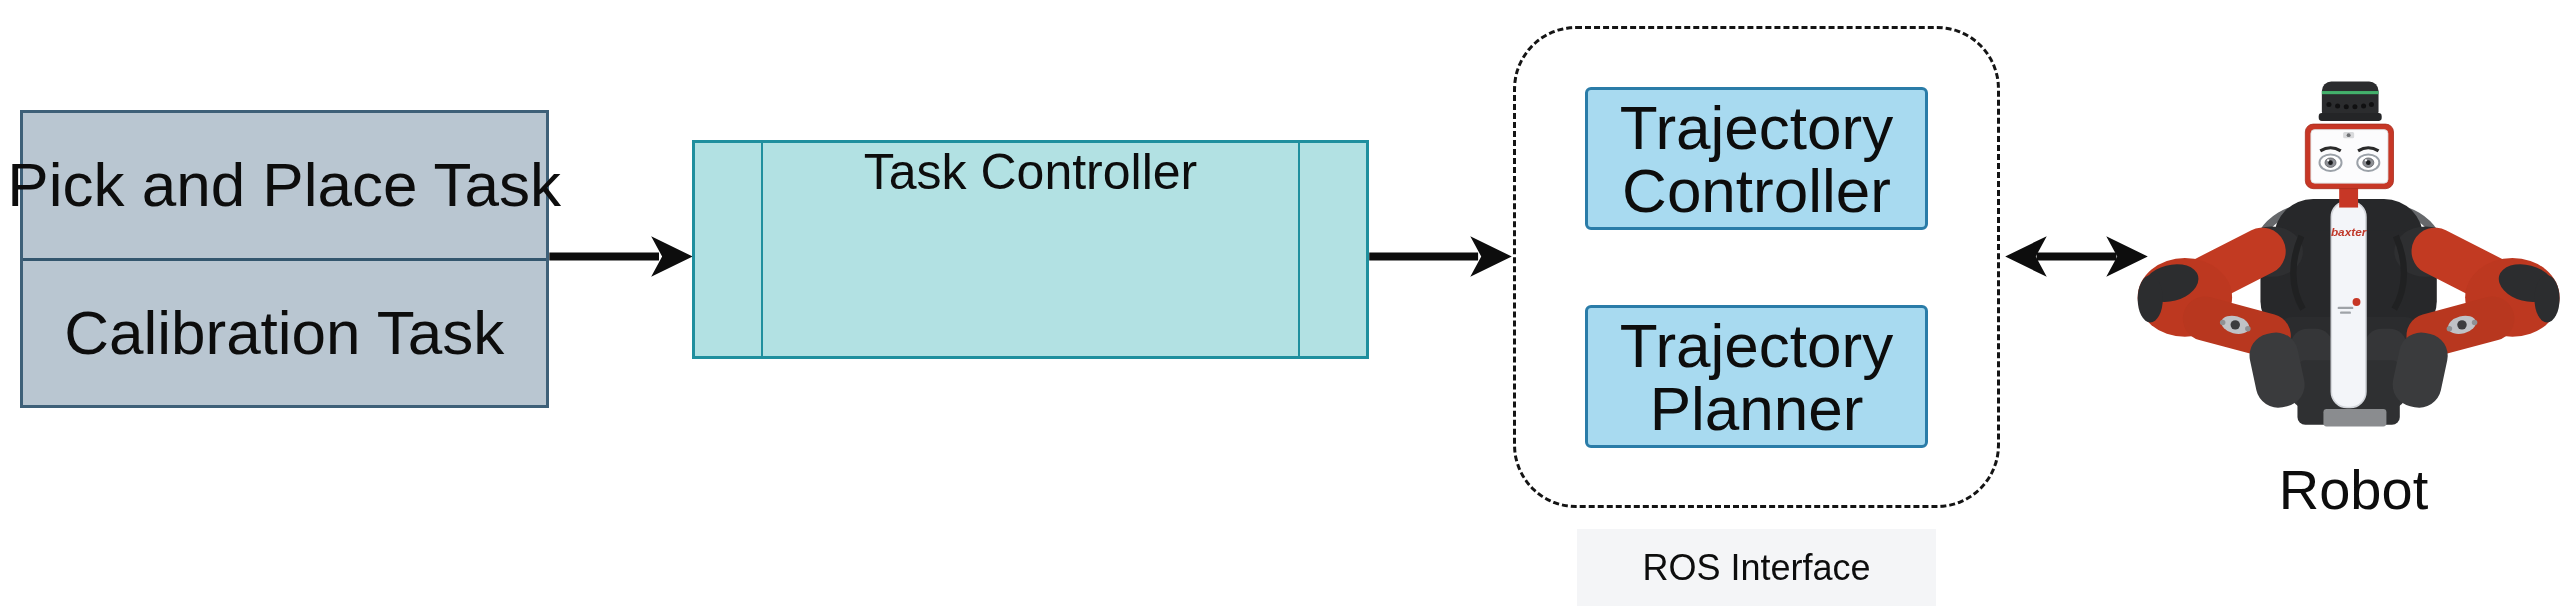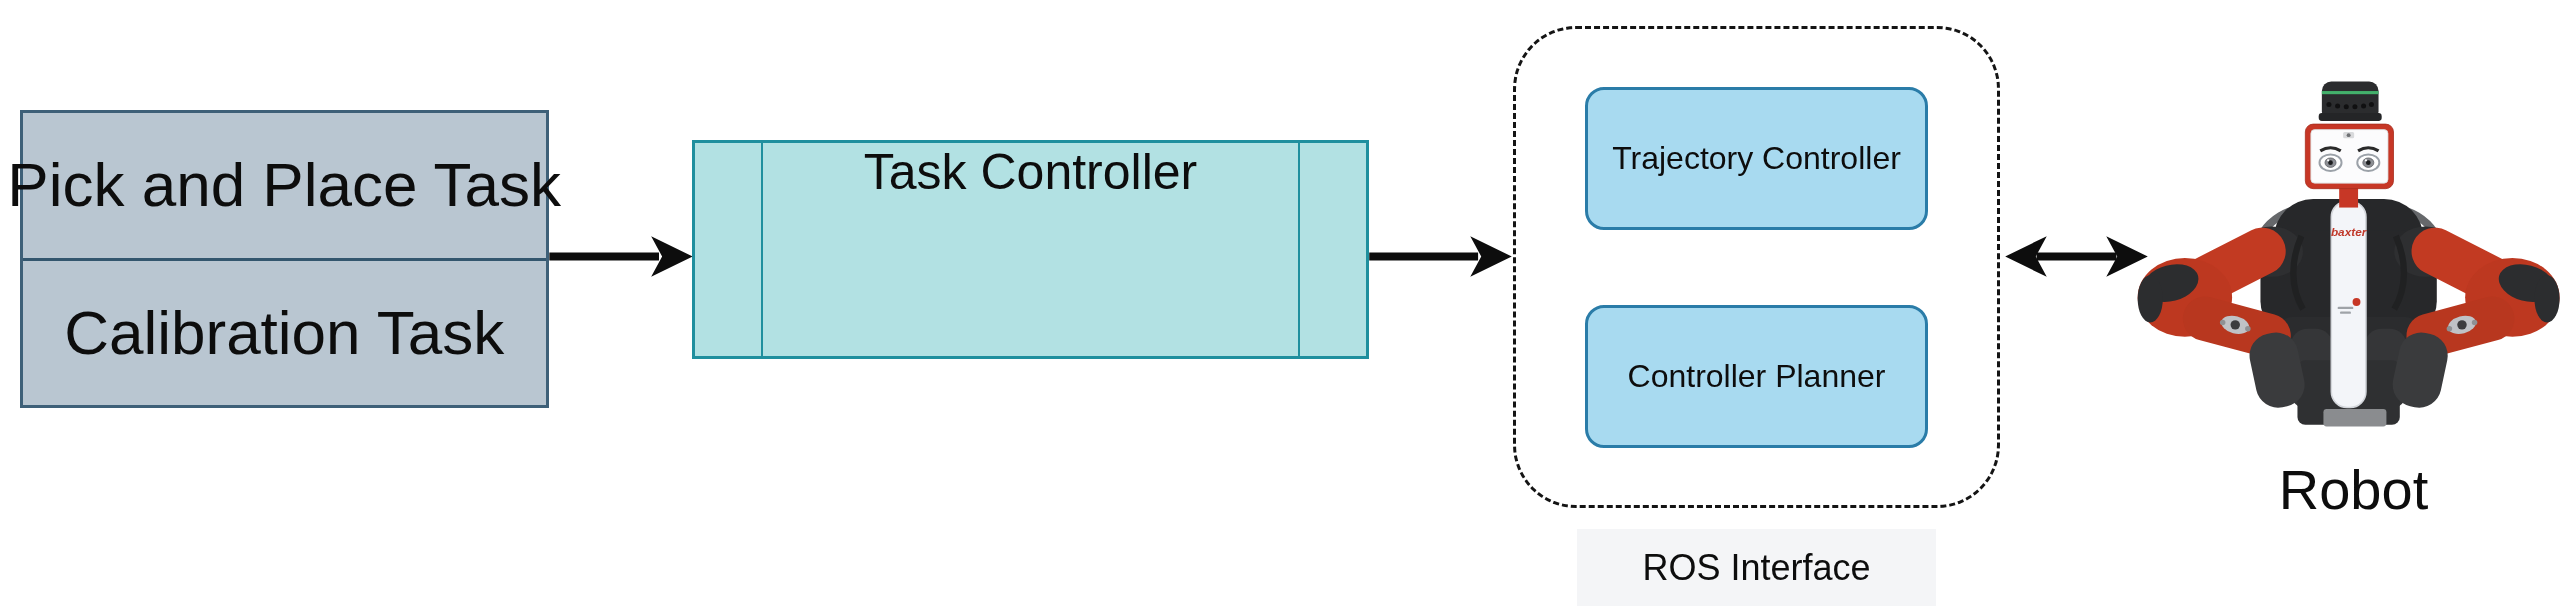--- a/index.html
+++ b/index.html
@@ -44,24 +44,24 @@
   .ros-box{
     left:1513px;top:26px;width:487px;height:482px;
     border:3.2px dashed #141414;
     border-radius:63px;
     background:transparent;
   }
   .ros-node{
     width:343px;height:143px;left:1585px;
     background:#a8daf0;
     border:3.2px solid #2a7ca8;
-    border-radius:19px;
+    border-radius:6px;
     display:flex;align-items:center;justify-content:center;
     text-align:center;
-    font-size:32px;line-height:63px;
+    font-size:62px;line-height:63px;
   }
   .ros-node.controller{top:87px;}
   .ros-node.planner{top:305px;}
   .ros-label{
     left:1577px;top:529px;width:359px;height:77px;
     background:#f4f5f7;
     display:flex;align-items:center;justify-content:center;
     font-size:36px;white-space:nowrap;
   }
 
@@ -104,21 +104,21 @@
     <path d="M182,30 L129,4 L143,30 L129,56 Z" fill="#0d0d0d"></path>
   </svg>
 
   <div class="abs ros-box"></div>
 
   <div class="abs ros-node controller">
     <span>Trajectory Controller</span>
   </div>
 
   <div class="abs ros-node planner">
-    <span>Controller Planner</span>
+    <span>Trajectory Planner</span>
   </div>
 
   <div class="abs ros-label">
     <span>ROS Interface</span>
   </div>
 
   <svg class="abs arrow-svg" style="left:2005px;top:233px;" width="143" height="47" viewBox="0 0 182 60">
     <line x1="40" y1="30" x2="142" y2="30" stroke="#0d0d0d" stroke-width="10"></line>
     <path d="M0,30 L53,4 L39,30 L53,56 Z" fill="#0d0d0d"></path>
     <path d="M182,30 L129,4 L143,30 L129,56 Z" fill="#0d0d0d"></path>

